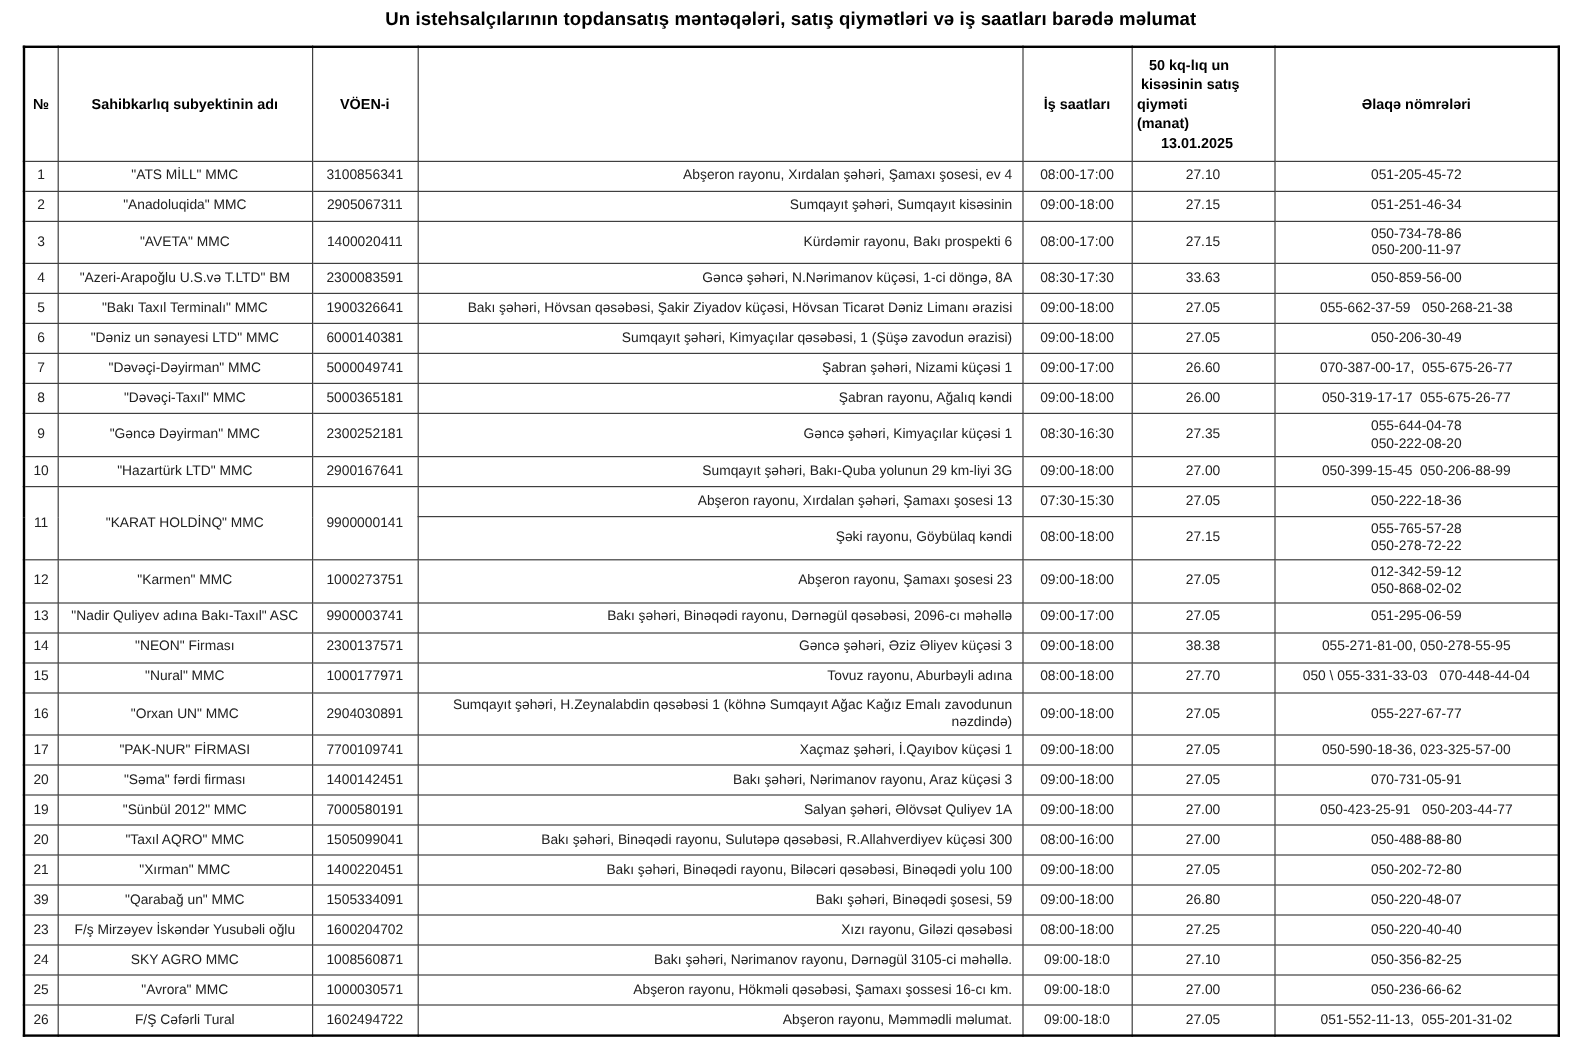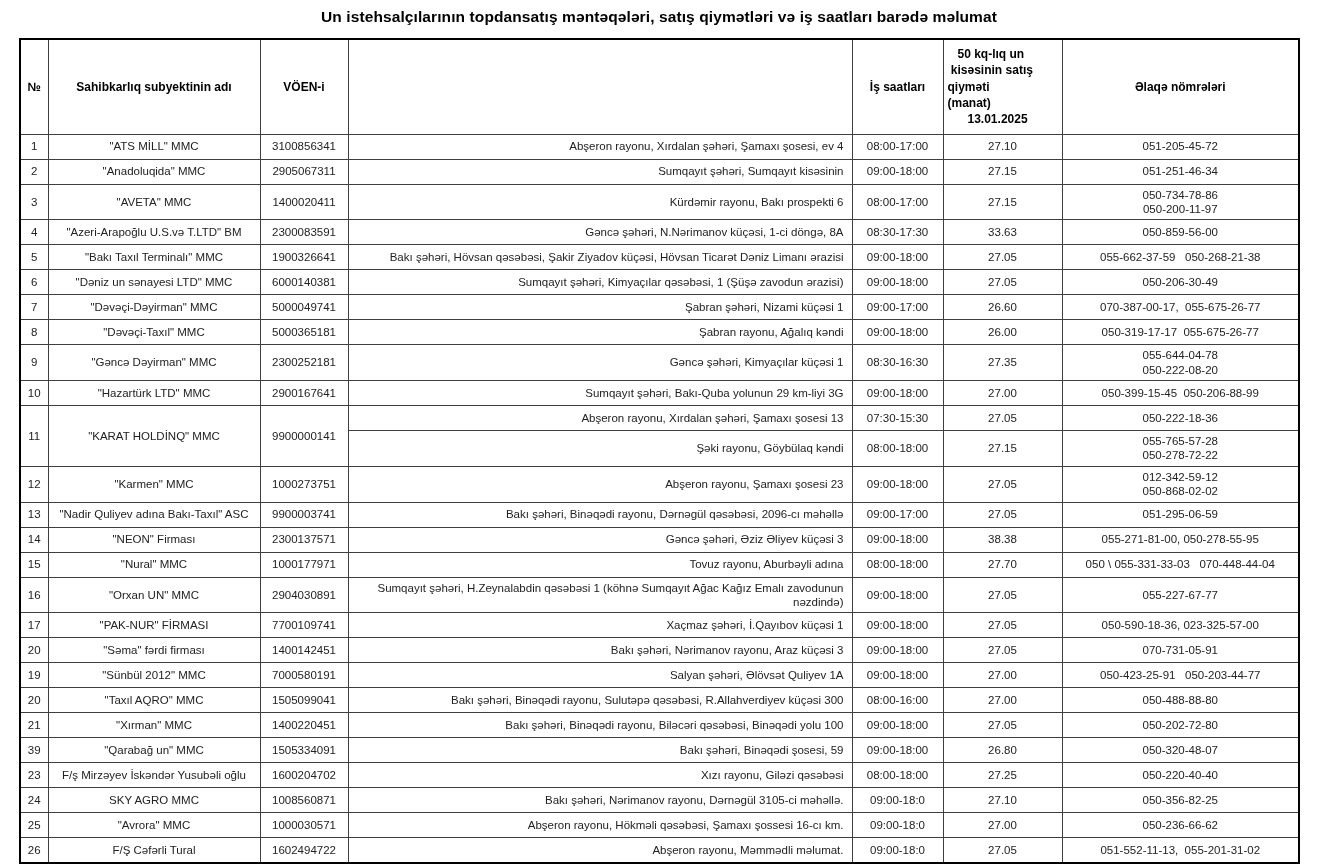--- a/index.html
+++ b/index.html
@@ -309,21 +309,21 @@
           <td class="c-price">27.05</td>
           <td class="c-phones">050-202-72-80</td>
         </tr>
         <tr>
           <td class="c-num">39</td>
           <td class="c-name">"Qarabağ un" MMC</td>
           <td class="c-voen">1505334091</td>
           <td class="c-address">Bakı şəhəri, Binəqədi şosesi, 59</td>
           <td class="c-hours">09:00-18:00</td>
           <td class="c-price">26.80</td>
-          <td class="c-phones">050-320-48-07</td>
+          <td class="c-phones">050-220-48-07</td>
         </tr>
         <tr>
           <td class="c-num">23</td>
           <td class="c-name">F/ş Mirzəyev İskəndər Yusubəli oğlu</td>
           <td class="c-voen">1600204702</td>
           <td class="c-address">Xızı rayonu, Giləzi qəsəbəsi</td>
           <td class="c-hours">08:00-18:00</td>
           <td class="c-price">27.25</td>
           <td class="c-phones">050-220-40-40</td>
         </tr>

